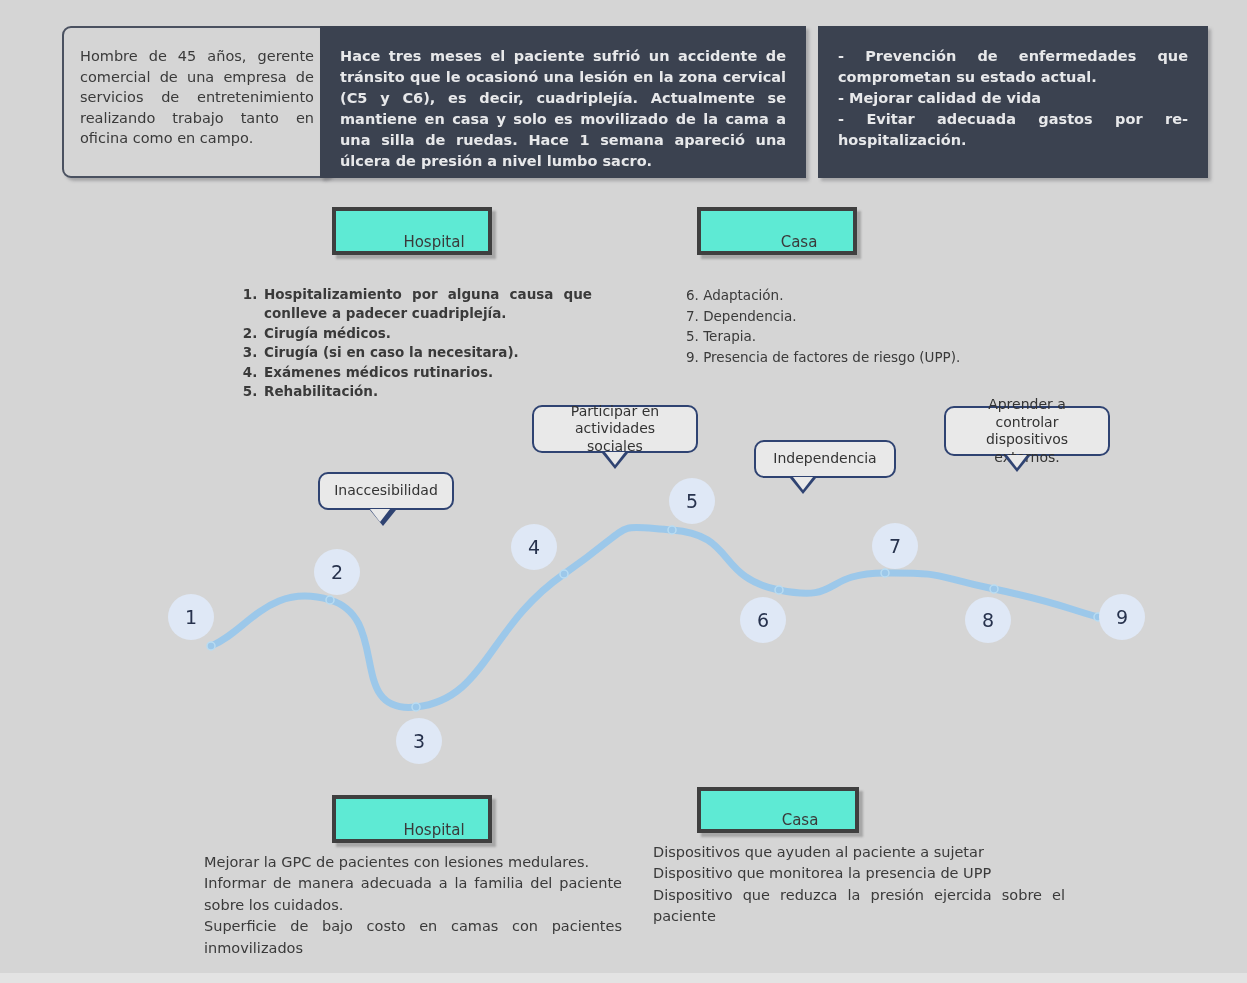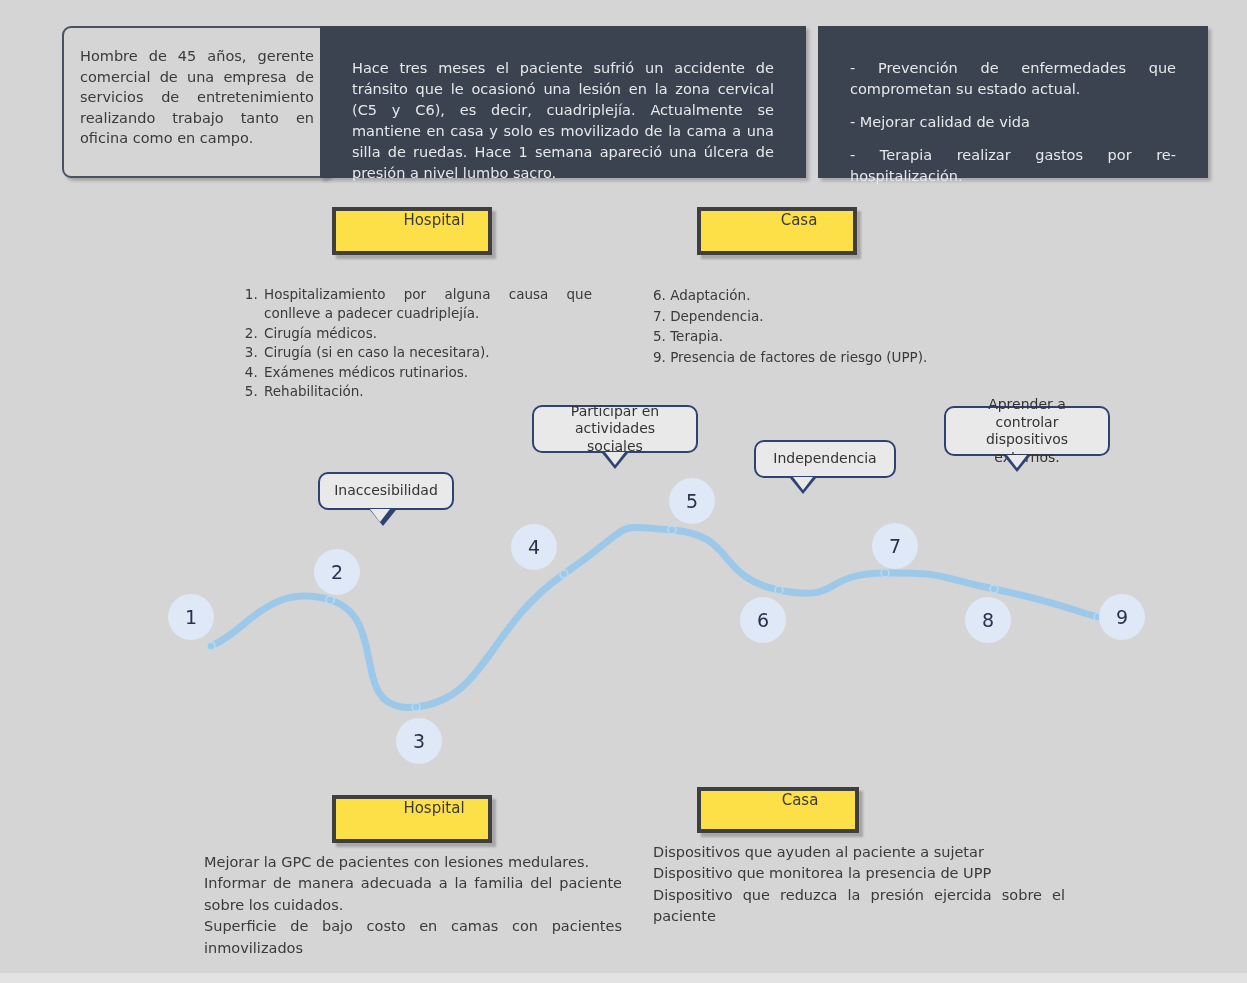--- a/index.html
+++ b/index.html
@@ -67,31 +67,31 @@
     width: 486px;
     height: 152px;
   }
   .dark-box.expectations {
     left: 818px;
     top: 26px;
     width: 390px;
     height: 152px;
     text-align: justify;
   }
-  .dark-box p { margin: 12px; }
+  .dark-box p { margin: 0; font-weight: bold; }
 
   
   .stage-box {
     position: absolute;
     box-sizing: border-box;
-    background: #fde047;
+    background: #5eead4;
     border: 4px solid #3f3f3f;
     box-shadow: 4px 4px 2px rgba(110,110,110,0.45);
     display: flex;
-    align-items: flex-start;
+    align-items: flex-end;
     justify-content: center;
     font-size: 15px;
     color: #3a3a3a;
     padding-left: 44px;
   }
   .stage-top-hospital { left: 332px; top: 207px; width: 160px; height: 48px; }
   .stage-top-casa     { left: 697px; top: 207px; width: 160px; height: 48px; }
   .stage-bot-hospital { left: 332px; top: 795px; width: 160px; height: 48px; }
   .stage-bot-casa     { left: 697px; top: 787px; width: 162px; height: 46px; }
 
@@ -102,29 +102,30 @@
     top: 285px;
     width: 352px;
     font-size: 13.5px;
     line-height: 1.44;
     color: #3a3a3a;
   }
   .steps-left ol {
     margin: 0;
     padding-left: 22px;
     list-style-position: outside;
+    font-weight: bold;
   }
   .steps-left li {
     text-align: justify;
     padding-left: 2px;
     margin-bottom: 0px;
   }
   .steps-right {
     position: absolute;
-    left: 653px;
+    left: 686px;
     top: 285px;
     width: 340px;
     font-size: 13.5px;
     line-height: 1.53;
     color: #3a3a3a;
   }
   .steps-right div { white-space: nowrap; }
 
   .node {
     position: absolute;
@@ -227,21 +228,21 @@
     <span>Hombre de 45 años, gerente comercial de una empresa de servicios de entretenimiento realizando trabajo tanto en oficina como en campo.</span>
   </div>
 
   <div class="dark-box scenario">
     <p>Hace tres meses el paciente sufrió un accidente de tránsito que le ocasionó una lesión en la zona cervical (C5 y C6), es decir, cuadriplejía. Actualmente se mantiene en casa y solo es movilizado de la cama a una silla de ruedas. Hace 1 semana apareció una úlcera de presión a nivel lumbo sacro.</p>
   </div>
 
   <div class="dark-box expectations">
     <p>-    Prevención   de   enfermedades   que comprometan su estado actual.</p>
     <p>- Mejorar calidad de vida</p>
-    <p>-   Terapia   realizar   gastos   por   re-hospitalización.</p>
+    <p>-   Evitar   adecuada   gastos   por   re-hospitalización.</p>
   </div>
 
   <div class="stage-box stage-top-hospital">
     <span>Hospital</span>
   </div>
 
   <div class="stage-box stage-top-casa">
     <span>Casa</span>
   </div>
 

